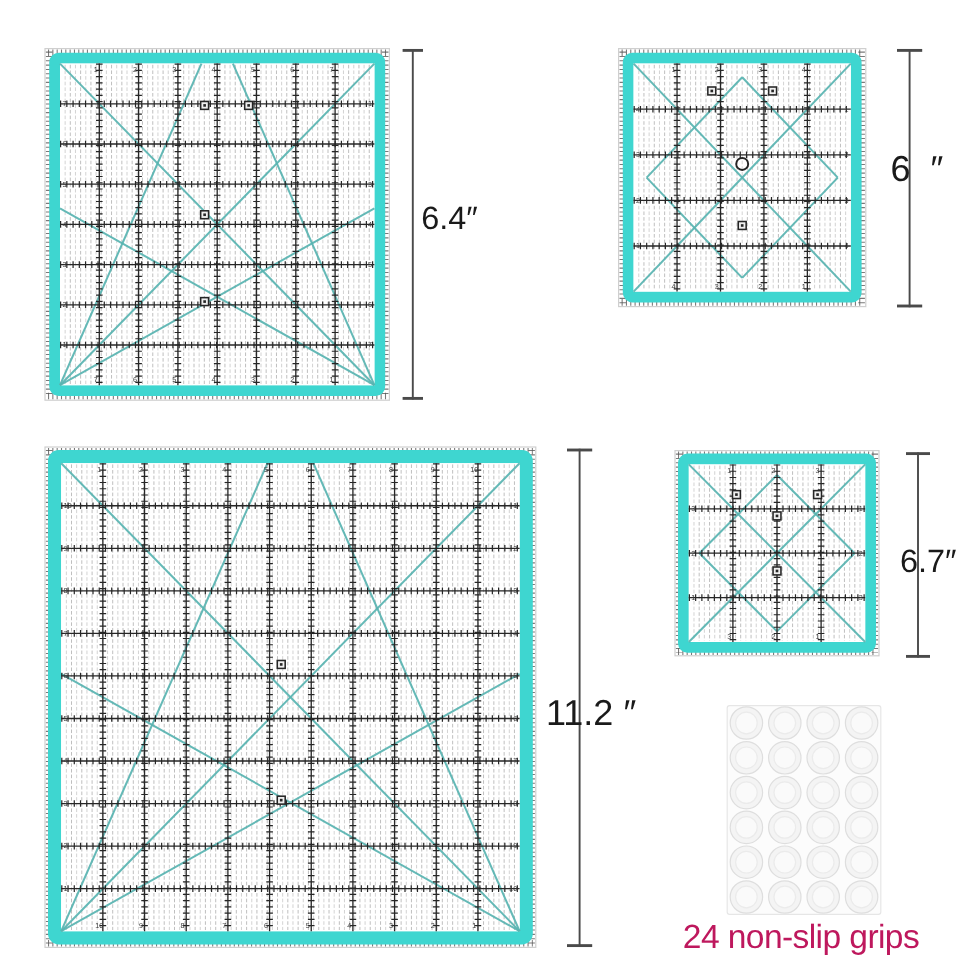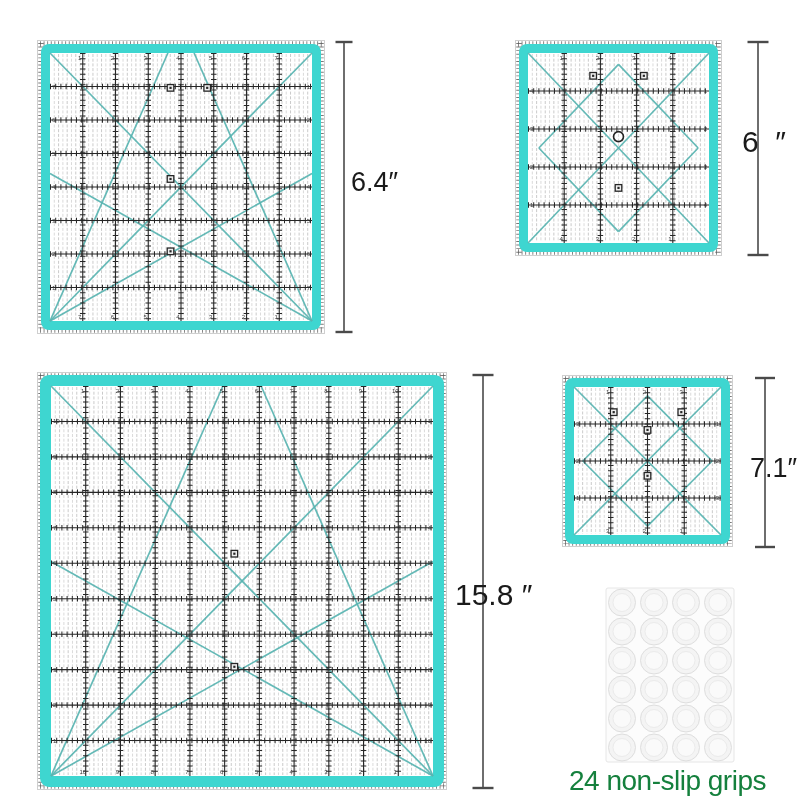--- a/index.html
+++ b/index.html
@@ -1,21 +1,21 @@
 <!DOCTYPE html>
 <html><head>
 <meta charset="utf-8">
 <style>
   html,body{margin:0;padding:0;background:#ffffff;}
   #scene{position:relative;width:800px;height:800px;background:#ffffff;
          font-family:"Liberation Sans",sans-serif;overflow:hidden;}
   #graphic{position:absolute;left:0;top:0;}
   #graphic text{font-family:"Liberation Sans",sans-serif;}
   .dim-label{position:absolute;color:#1a1a1a;white-space:pre;line-height:1;}
-  #grips-caption{position:absolute;color:#15803d;line-height:1.1;letter-spacing:-0.5px;}
+  #grips-caption{position:absolute;color:#be185d;line-height:1.1;letter-spacing:-0.5px;}
 </style>
 </head>
 <body>
 
 <div id="scene">
   <svg id="graphic" width="800" height="800" viewBox="0 0 800 800">
       <g>
         <rect x="37.5" y="40.5" width="287" height="293" fill="#ffffff" stroke="#cfcfcf" stroke-width="1"></rect>
         <line x1="40" y1="44" x2="322" y2="44" stroke="#585858" stroke-width="5.5" stroke-dasharray="0.9 2.7" opacity="0.8"></line>
         <line x1="40" y1="330" x2="322" y2="330" stroke="#585858" stroke-width="5.5" stroke-dasharray="0.9 2.7" opacity="0.8"></line>
@@ -584,17 +584,17 @@
         <circle cx="654" cy="747.5" r="9" fill="#fafafa" stroke="#ebebeb" stroke-width="1"></circle>
         <circle cx="686" cy="747.5" r="13.5" fill="#f4f4f4" stroke="#dedede" stroke-width="1"></circle>
         <circle cx="686" cy="747.5" r="9" fill="#fafafa" stroke="#ebebeb" stroke-width="1"></circle>
         <circle cx="718" cy="747.5" r="13.5" fill="#f4f4f4" stroke="#dedede" stroke-width="1"></circle>
         <circle cx="718" cy="747.5" r="9" fill="#fafafa" stroke="#ebebeb" stroke-width="1"></circle>
       </g>
     </svg>
 
   <div class="dim-label" style="left: 351px; top: 169px; font-size: 27px;">6.4″</div>
   <div class="dim-label" style="left: 742px; top: 127px; font-size: 30px;">6  ″</div>
-  <div class="dim-label" style="left: 455px; top: 580px; font-size: 30px;">15.8 ″</div>
-  <div class="dim-label" style="left: 750px; top: 455px; font-size: 27px;">7.1″</div>
+  <div class="dim-label" style="left: 455px; top: 580px; font-size: 30px;">11.2 ″</div>
+  <div class="dim-label" style="left: 750px; top: 455px; font-size: 27px;">6.7″</div>
 
   <div id="grips-caption" style="left: 569px; top: 766px; font-size: 28px;">24 non-slip grips</div>
 </div>
 
 </body></html>

